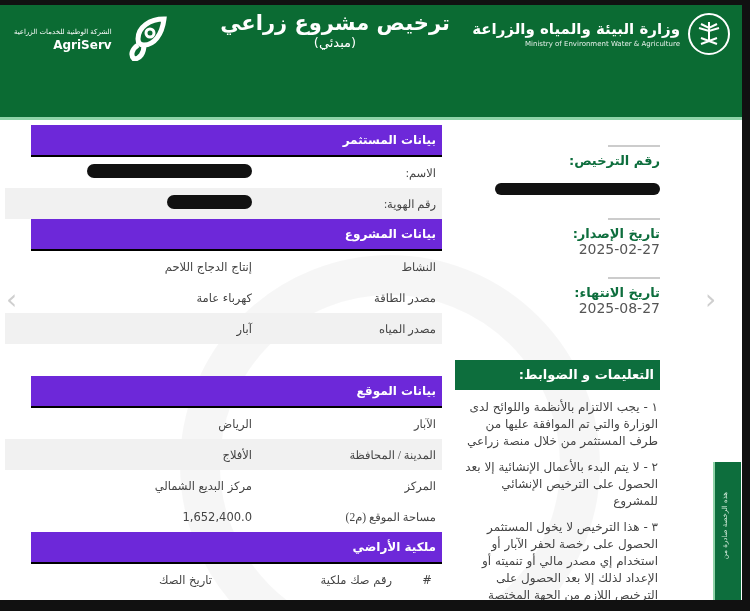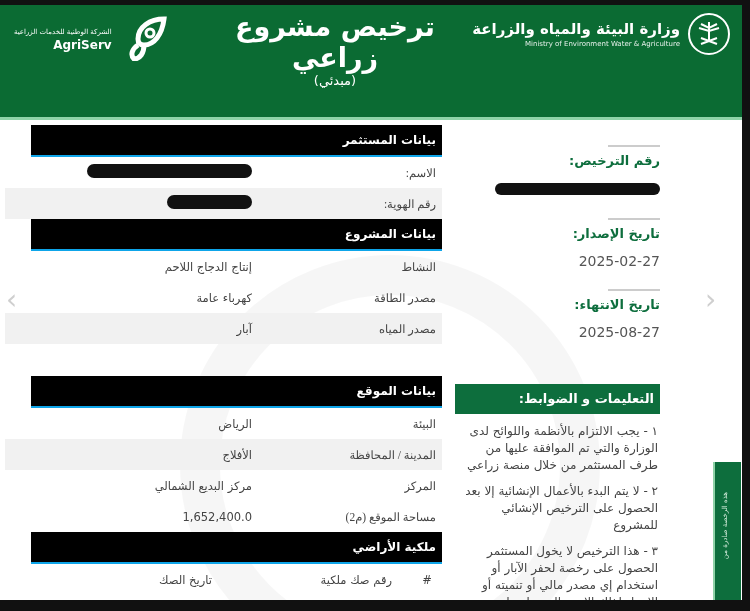--- a/index.html
+++ b/index.html
@@ -2,45 +2,45 @@
 <html><head>
 <meta charset="utf-8">
 <style>
   * { box-sizing: border-box; margin: 0; padding: 0; }
   html, body { width: 750px; height: 611px; overflow: hidden; background: #111; }
   body { font-family: "DejaVu Sans", sans-serif; position: relative; }
   .frame { position: absolute; left: 0; top: 5px; width: 742px; height: 595px; background: #fff; overflow: hidden; }
   .header { position: absolute; left: 0; top: 0; width: 742px; height: 114px; background: #0b6b33; }
   .header-line { position: absolute; left: 0; top: 112px; width: 742px; height: 3px; background: #8fd3a8; }
   .title { position: absolute; left: 220px; top: 6px; width: 230px; text-align: center; color: #fff; direction: rtl; }
-  .title .main { font-size: 27px; font-weight: bold; display: block; }
+  .title .main { font-size: 21px; font-weight: bold; display: block; }
   .title .sub { font-size: 13px; display: block; }
   .ministry { position: absolute; right: 12px; top: 8px; display: flex; align-items: center; gap: 8px; color: #fff; justify-content: flex-end; }
   .ministry-text { text-align: right; }
   .ministry-ar { font-size: 15px; font-weight: bold; direction: rtl; display: block; }
   .ministry-en { font-size: 7px; display: block; margin-top: 2px; opacity: 0.9; }
   .emblem { width: 42px; height: 42px; border: 2px solid #fff; border-radius: 50%; display: flex; align-items: center; justify-content: center; }
   .agri { position: absolute; left: 14px; top: 10px; display: flex; align-items: center; gap: 12px; color: #fff; }
   .agri-text { text-align: right; }
   .agri-ar { font-size: 7px; direction: rtl; display: block; }
   .agri-en { font-size: 12px; font-weight: bold; display: block; margin-top: 2px; }
 
   .left { position: absolute; left: 5px; top: 120px; width: 437px; }
-  .sec-head { background: #000000; color: #fff; height: 32px; direction: rtl; font-size: 12px; font-weight: bold; padding: 8px 6px 0 0; border-bottom: 2px solid #0ea5e9; margin-left: 26px; }
+  .sec-head { background: #6d28d9; color: #fff; height: 32px; direction: rtl; font-size: 12px; font-weight: bold; padding: 8px 6px 0 0; border-bottom: 2px solid #000000; margin-left: 26px; }
   .row { height: 31px; direction: rtl; display: flex; align-items: center; font-size: 11.5px; color: #444; }
   .row.alt { background: #f1f1f1; }
   .row .lbl { width: 150px; padding-right: 6px; font-family: Liberation Serif, serif; }
   .row .val { padding-right: 40px; }
   .redact { background: #111; border-radius: 10px; height: 14px; display: inline-block; }
   .spacer { height: 32px; }
 
   .right { position: absolute; left: 455px; top: 120px; width: 205px; direction: rtl; }
   .rule { width: 52px; height: 2px; background: #ccc; margin: 20px 0 6px 0; }
   .rlabel { font-size: 13px; font-weight: bold; color: #0d6e3d; }
-  .rval { font-size: 14px; color: #555; margin-top: 12px; direction: ltr; text-align: right; }
+  .rval { font-size: 14px; color: #555; margin-top: 0; direction: ltr; text-align: right; }
   .rules-head { margin-top: 44px; background: #0d6e3d; color: #fff; height: 30px; font-size: 13px; font-weight: bold; padding: 7px 6px 0 0; }
   .rule-item { font-size: 12px; color: #444; line-height: 17px; margin-top: 9px; padding-right: 2px; }
 
   .side-strip { position: absolute; left: 713px; top: 457px; width: 28px; height: 150px; background: #0d6e3d; border-left: 2px solid #8fd3a8; }
   .side-strip span { position: absolute; left: 6px; top: 30px; writing-mode: vertical-rl; transform: rotate(180deg); color: #cfe9d8; font-size: 7px; }
 
   .nav-prev, .nav-next { position: absolute; top: 278px; width: 20px; height: 34px; color: #cfcfcf; font-size: 28px; line-height: 34px; cursor: pointer; }
   .nav-prev { left: 6px; }
   .nav-next { left: 705px; }
   .watermark { position: absolute; left: 180px; top: 250px; width: 420px; height: 420px; border-radius: 50%; border: 40px solid rgba(0,0,0,0.035); pointer-events: none; }
@@ -106,21 +106,21 @@
       <span class="val">كهرباء عامة</span>
     </div>
     <div class="row alt">
       <span class="lbl">مصدر المياه</span>
       <span class="val">آبار</span>
     </div>
     <div class="spacer"></div>
 
     <div class="sec-head">بيانات الموقع</div>
     <div class="row">
-      <span class="lbl">البيئة</span>
+      <span class="lbl">الآبار</span>
       <span class="val">الرياض</span>
     </div>
     <div class="row alt">
       <span class="lbl">المدينة / المحافظة</span>
       <span class="val">الأفلاج</span>
     </div>
     <div class="row">
       <span class="lbl">المركز</span>
       <span class="val">مركز البديع الشمالي</span>
     </div>

